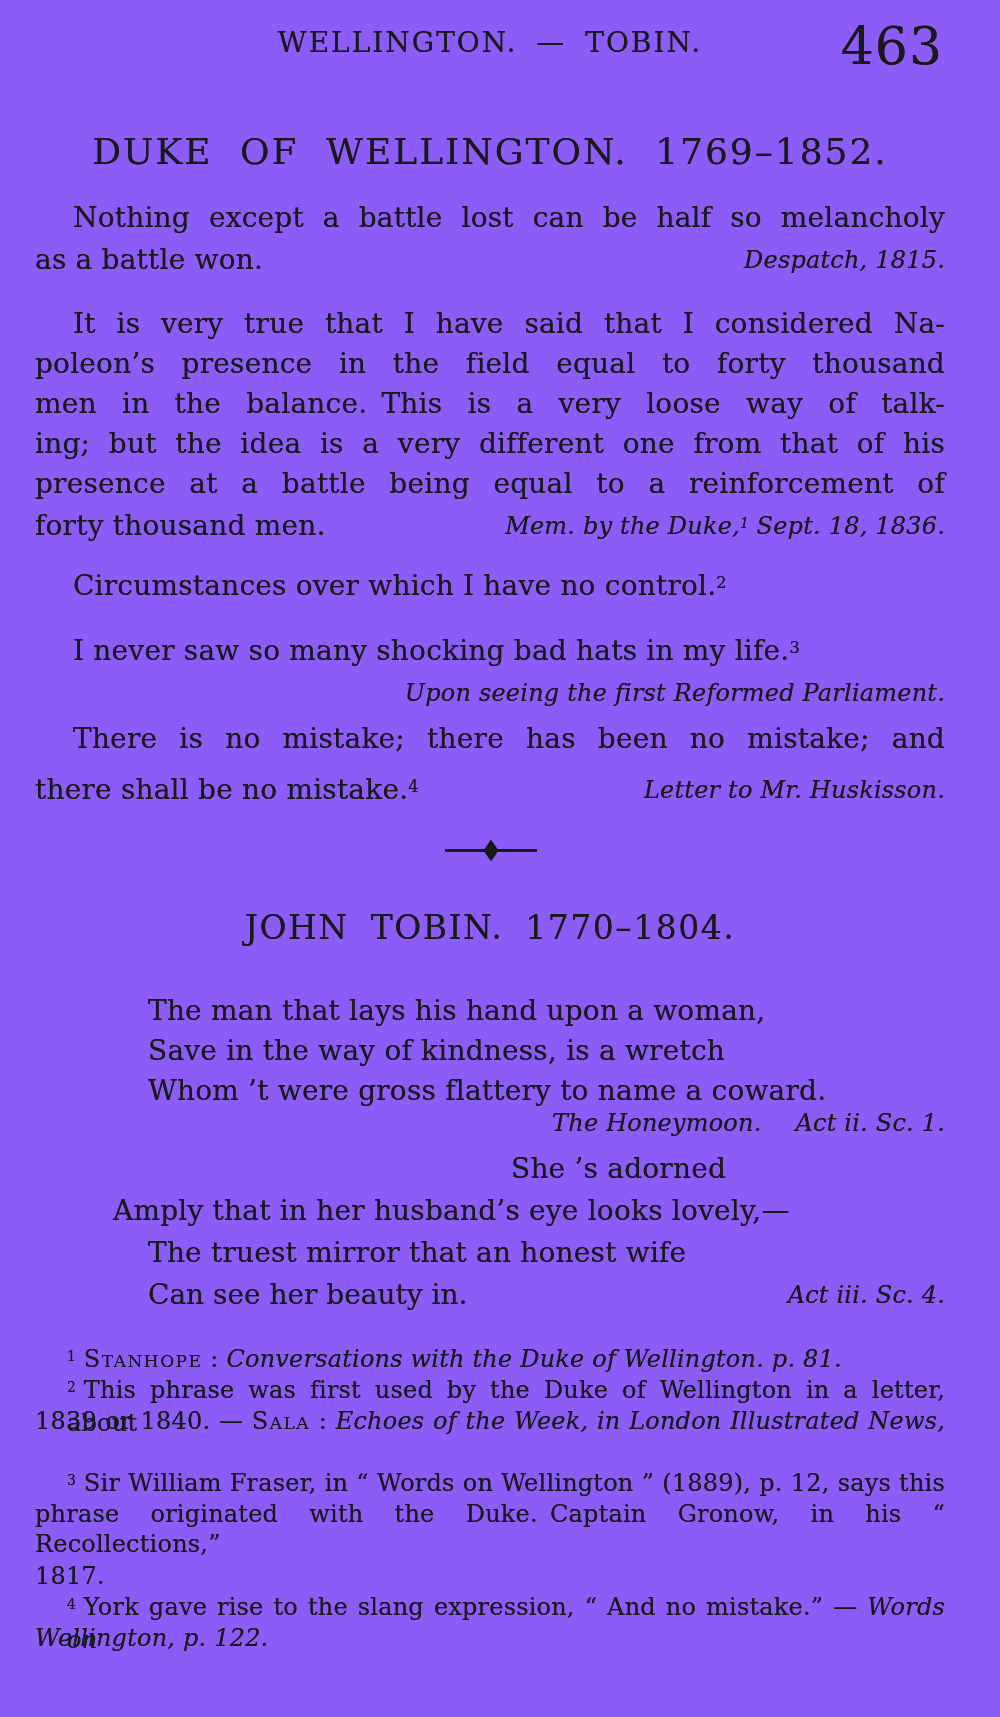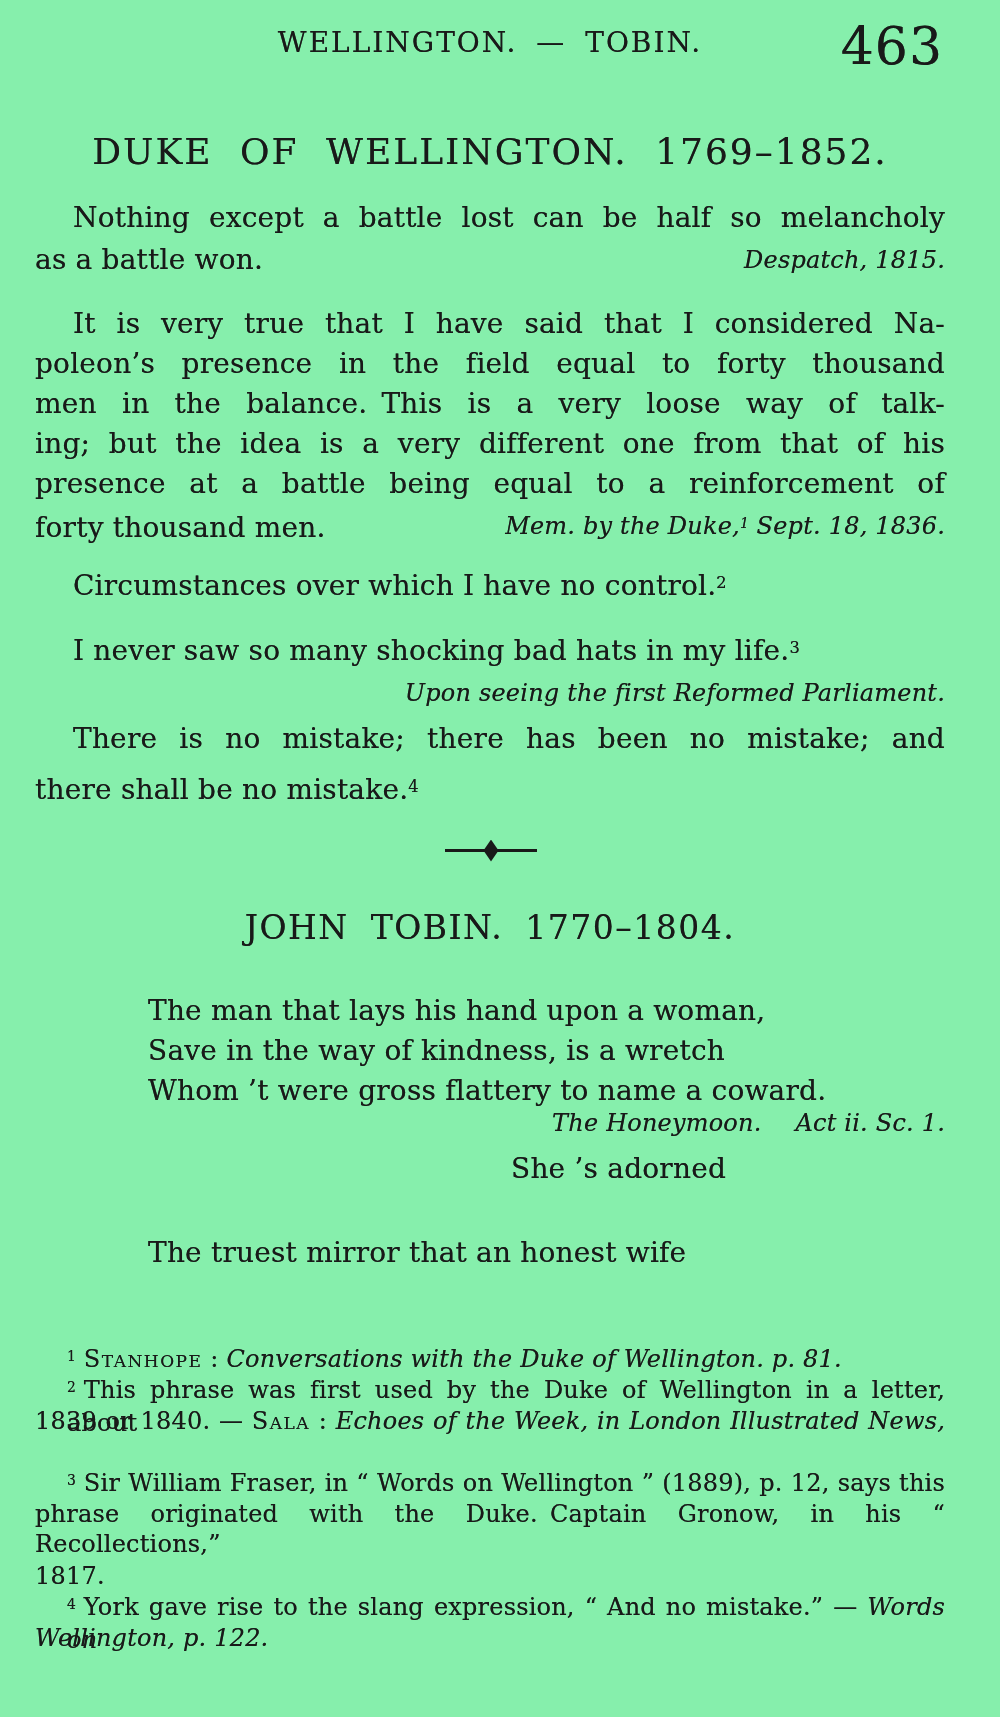--- a/index.html
+++ b/index.html
@@ -1,31 +1,31 @@
 <!DOCTYPE html>
 <html><head>
 <meta charset="utf-8">
 <style>
   html,body { margin:0; padding:0; background:#e8e8e4; }
   .page {
     position:relative;
     width:1000px; height:1717px;
     margin:0 auto;
-    background:#86efac;
+    background:#8b5cf6;
     color:#191919;
     font-family:"DejaVu Serif","Liberation Serif",serif;
     text-shadow:0 0 0.5px rgba(10,10,10,0.65);
     overflow:hidden;
   }
   
   .ln { position:absolute; left:35px; width:910px; font-size:28px; line-height:38px; letter-spacing:0.2px; white-space:nowrap; }
   .just { white-space:normal; text-align:justify; text-align-last:justify; text-justify:inter-word; }
   .indent { text-indent:38px; }
   .right { text-align:right; }
-  .row { display:flex; justify-content:space-between; align-items:center; white-space:normal; }
+  .row { display:flex; justify-content:space-between; align-items:flex-start; white-space:normal; }
   .attr { font-style:italic; font-size:24px; letter-spacing:0.2px; }
   .sn { font-size:0.58em; position:relative; top:-0.42em; letter-spacing:0; }
   .fnm { margin-right:8px; }
   .sc { font-variant:small-caps; letter-spacing:1.5px; }
   .it { font-style:italic; }
   .gap { margin-left:34px; }
 
   .runhead { position:absolute; top:26px; left:35px; width:910px; text-align:center;
              font-size:28px; letter-spacing:2px; word-spacing:8px; }
   .pagenum { position:absolute; top:16px; right:57px; font-size:52px; letter-spacing:1px; }
@@ -75,37 +75,43 @@
   </div>
 
   <div class="ln indent" style="top:567px"><span>Circumstances over which I have no control.</span><span class="sn">2</span></div>
 
   <div class="ln indent" style="top:632px"><span>I never saw so many shocking bad hats in my life.</span><span class="sn">3</span></div>
   <div class="ln right attr" style="top:674px">Upon seeing the first Reformed Parliament.</div>
 
   <div class="ln just indent" style="top:720px">There is no mistake; there has been no mistake; and</div>
   <div class="ln row" style="top:771px">
     <span><span>there shall be no mistake.</span><span class="sn">4</span></span>
+    <span class="attr">Letter to Mr. Huskisson.</span>
   </div>
 
   <div class="divider">
     <span class="diamond"></span>
   </div>
 
   <div class="h2" style="top:908px">JOHN TOBIN.  1770–1804.</div>
 
   <div class="vln" style="top:992px;left:148px">The man that lays his hand upon a woman,</div>
   <div class="vln" style="top:1032px;left:148px">Save in the way of kindness, is a wretch</div>
   <div class="vln" style="top:1072px;left:148px">Whom ’t were gross flattery to name a coward.</div>
   <div class="ln right attr" style="top:1104px">
     <span>The Honeymoon.</span><span class="gap">Act ii. Sc. 1.</span>
   </div>
 
   <div class="vln" style="top:1150px;left:511px">She ’s adorned</div>
+  <div class="vln" style="top:1192px;left:113px">Amply that in her husband’s eye looks lovely,—</div>
   <div class="vln" style="top:1234px;left:148px">The truest mirror that an honest wife</div>
+  <div class="row" style="position:absolute;top:1276px;left:148px;width:797px;font-size:28px;line-height:38px">
+    <span>Can see her beauty in.</span>
+    <span class="attr">Act iii. Sc. 4.</span>
+  </div>
 
   <div class="fl fi" style="top:1344px"><span class="sn fnm">1</span><span class="sc">Stanhope</span><span> :  </span><span class="it">Conversations with the Duke of Wellington. p. 81.</span></div>
 
   <div class="fl fi just" style="top:1375px"><span class="sn fnm">2</span><span>This phrase was first used by the Duke of Wellington in a letter, about</span></div>
   <div class="fl just" style="top:1406px"><span>1839 or 1840. — </span><span class="sc">Sala</span><span> :  </span><span class="it">Echoes of the Week, in London Illustrated News,</span></div>
 
   <div class="fl fi just" style="top:1468px"><span class="sn fnm">3</span><span>Sir William Fraser, in “ Words on Wellington ” (1889), p. 12, says this</span></div>
   <div class="fl just" style="top:1499px">phrase originated with the Duke. Captain Gronow, in his “ Recollections,”</div>
   <div class="fl" style="top:1561px">1817.</div>
 

